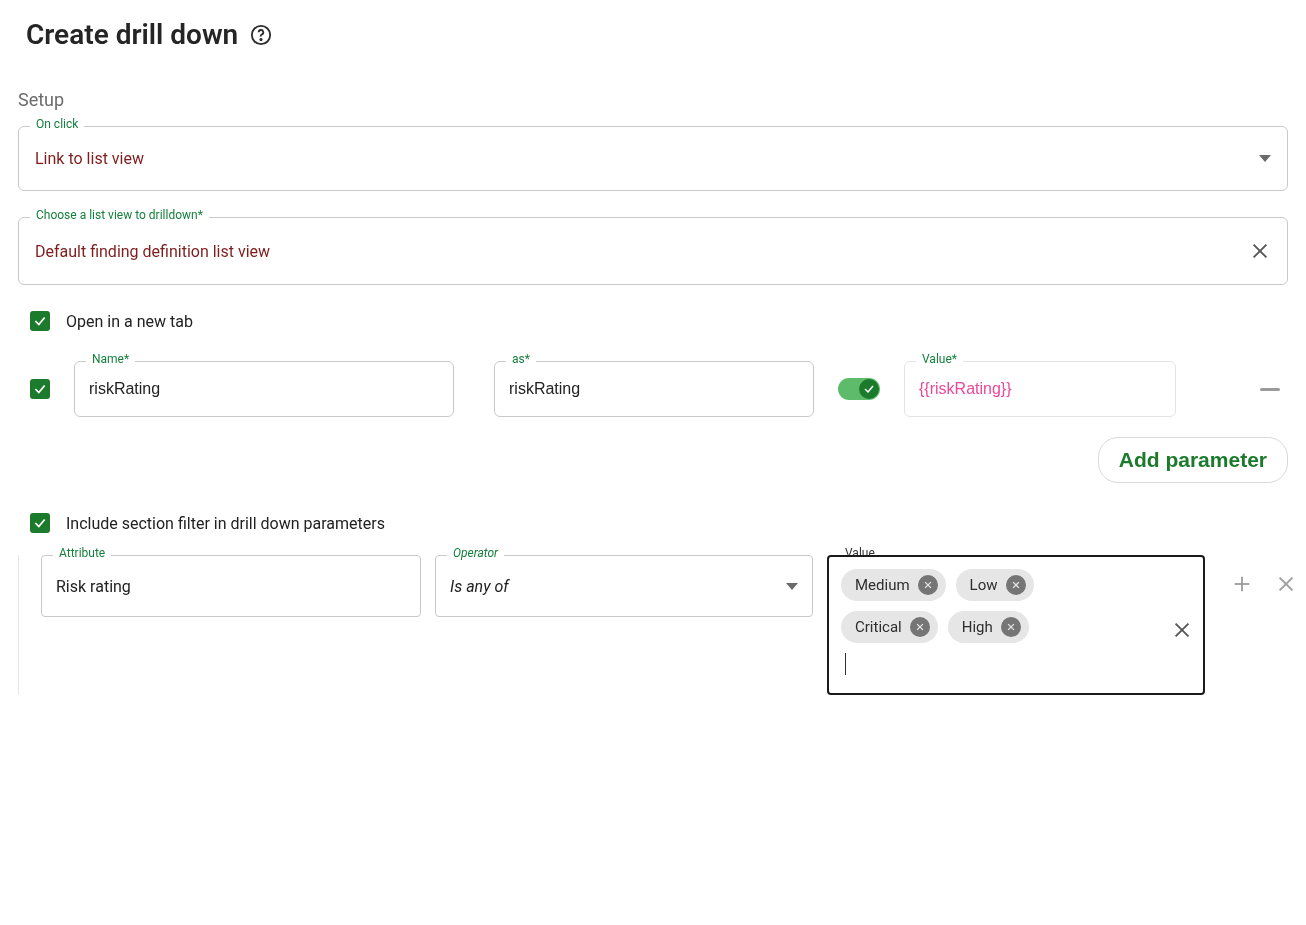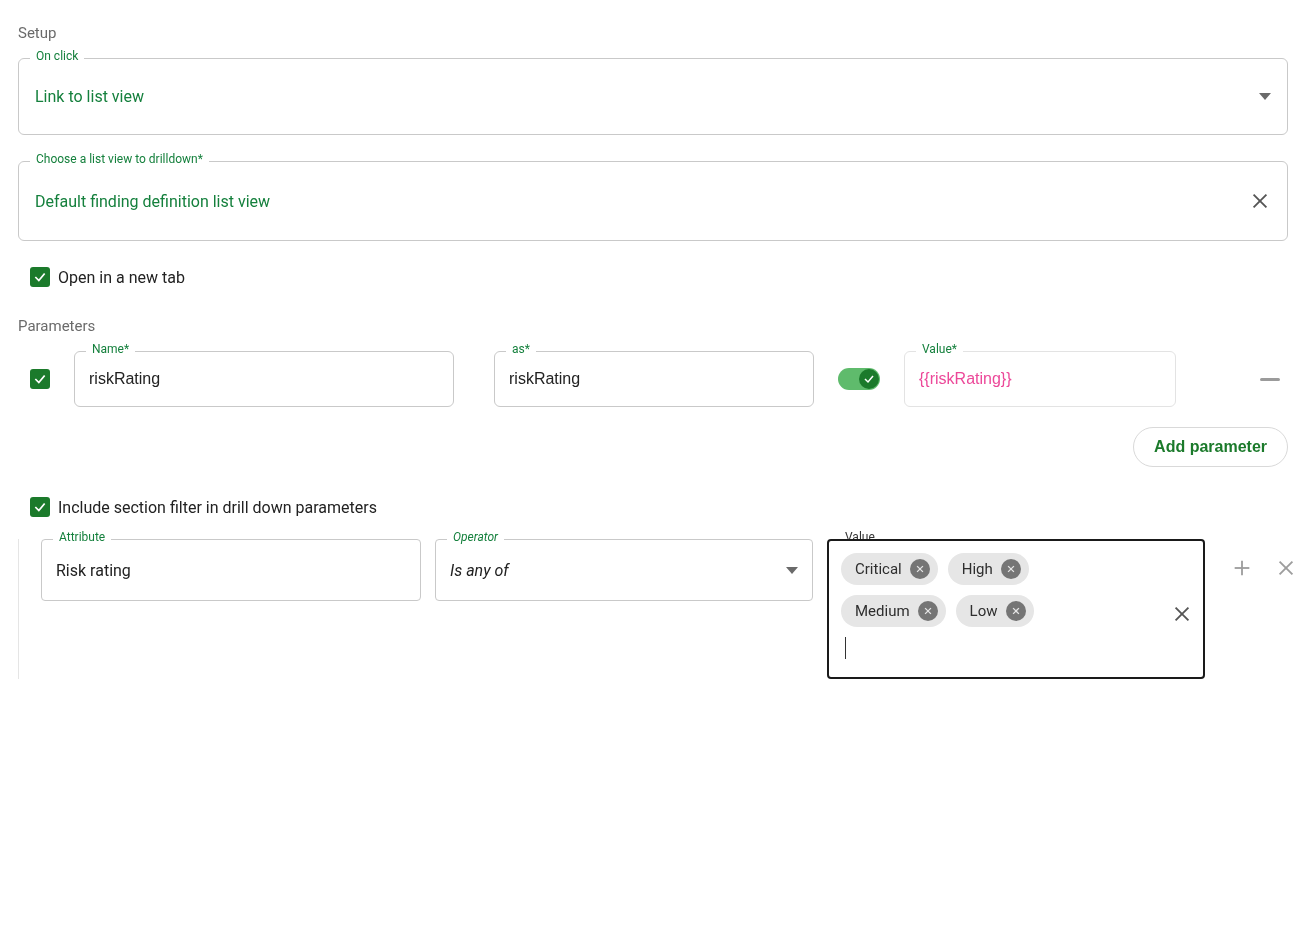--- a/index.html
+++ b/index.html
@@ -25,21 +25,21 @@
     font-size: 28px;
     font-weight: 600;
     color: #252525;
   }
   .help-icon {
     width: 22px;
     height: 22px;
     color: #2d2d2d;
   }
   .section-label {
-    font-size: 15px;
+    font-size: 18px;
     color: #6b6b6b;
     margin-bottom: 16px;
     margin-top: 6px;
   }
   .field-wrap {
     position: relative;
     margin-bottom: 26px;
   }
   .float-label {
     position: absolute;
@@ -47,44 +47,44 @@
     left: 12px;
     background: #fff;
     padding: 0 6px;
     font-size: 12px;
     color: #15803d;
   }
   .select-box, .text-box {
     width: 100%;
     border: 1px solid #c9c9c9;
     border-radius: 6px;
-    padding: 28px 16px;
+    padding: 22px 16px;
     font-size: 16px;
-    color: #15803d;
+    color: #7f1d1d;
     display: flex;
     align-items: center;
     justify-content: space-between;
     cursor: pointer;
     background: #fff;
   }
   .caret-down {
     width: 0; height: 0;
     border-left: 6px solid transparent;
     border-right: 6px solid transparent;
     border-top: 7px solid #6a6a6a;
   }
   .close-x {
     width: 22px; height: 22px;
     color: #555;
     cursor: pointer;
   }
   .check-row {
     display: flex;
     align-items: center;
-    gap: 8px;
+    gap: 16px;
     margin: 10px 0 30px 12px;
   }
   .checkbox {
     width: 20px; height: 20px;
     background: #1b7a2b;
     border-radius: 3px;
     display: flex;
     align-items: center;
     justify-content: center;
     cursor: pointer;
@@ -146,21 +146,21 @@
   }
   .add-param-row {
     display: flex;
     justify-content: flex-end;
     margin-bottom: 30px;
   }
   .add-param-btn {
     border: 1px solid #d9d9d9;
     background: #fff;
     color: #1b7a2b;
-    font-size: 16px;
+    font-size: 21px;
     font-weight: 600;
     padding: 10px 20px;
     border-radius: 20px;
     cursor: pointer;
   }
   
   .filter-body {
     display: flex;
     border-left: 1px solid #e5e5e5;
     padding-left: 16px;
@@ -265,20 +265,30 @@
     padding: 10px 22px;
     border-radius: 20px;
     cursor: pointer;
   }
 </style>
 </head>
 <body>
 
 <div class="page">
 
+  <div class="title-row">
+    <span class="title">Create drill down</span>
+    <span class="help-icon">
+      <svg viewBox="0 0 24 24" fill="none" stroke="currentColor" stroke-width="2">
+        <circle cx="12" cy="12" r="10"></circle>
+        <path d="M9.5 9a2.5 2.5 0 1 1 3.5 2.3c-.9.4-1.5 1-1.5 2.2"></path>
+        <circle cx="12" cy="17" r="0.8" fill="currentColor"></circle>
+      </svg>
+    </span>
+  </div>
 
   <div class="section-label">Setup</div>
 
   <div class="field-wrap">
     <span class="float-label">On click</span>
     <div class="select-box">
       <span>Link to list view</span>
       <span class="caret-down"></span>
     </div>
   </div>
@@ -298,21 +308,20 @@
 
   <div class="check-row">
     <div class="checkbox">
       <svg viewBox="0 0 24 24" fill="none" stroke="currentColor" stroke-width="3">
           <polyline points="4 12 10 18 20 6"></polyline>
         </svg>
     </div>
     <span class="check-label">Open in a new tab</span>
   </div>
 
-  <div class="section-label">Parameters</div>
 
   <div class="params-row">
     <div class="param-check-col">
       <div class="checkbox">
         <svg viewBox="0 0 24 24" fill="none" stroke="currentColor" stroke-width="3">
             <polyline points="4 12 10 18 20 6"></polyline>
           </svg>
       </div>
     </div>
     <div class="param-field-col name-col">
@@ -364,60 +373,60 @@
     <div class="filter-col op-col">
       <span class="float-label">Operator</span>
       <div class="select-mini">
         <span>Is any of</span>
         <span class="caret-down"></span>
       </div>
     </div>
     <div class="filter-col val-col">
       <span class="float-label" style="color:#333;">Value</span>
       <div class="chips-box">
+        <div class="chips-row">
+          <div class="chip">
+            <span>Medium</span>
+            <span class="x">
+              <svg viewBox="0 0 24 24" fill="none" stroke="currentColor" stroke-width="3">
+                  <line x1="5" y1="5" x2="19" y2="19"></line>
+                  <line x1="19" y1="5" x2="5" y2="19"></line>
+                </svg>
+            </span>
+          </div>
+          <div class="chip">
+            <span>Low</span>
+            <span class="x">
+              <svg viewBox="0 0 24 24" fill="none" stroke="currentColor" stroke-width="3">
+                  <line x1="5" y1="5" x2="19" y2="19"></line>
+                  <line x1="19" y1="5" x2="5" y2="19"></line>
+                </svg>
+            </span>
+          </div>
+        </div>
         <div class="chips-row">
           <div class="chip">
             <span>Critical</span>
             <span class="x">
               <svg viewBox="0 0 24 24" fill="none" stroke="currentColor" stroke-width="3">
                   <line x1="5" y1="5" x2="19" y2="19"></line>
                   <line x1="19" y1="5" x2="5" y2="19"></line>
                 </svg>
             </span>
           </div>
           <div class="chip">
             <span>High</span>
             <span class="x">
               <svg viewBox="0 0 24 24" fill="none" stroke="currentColor" stroke-width="3">
                   <line x1="5" y1="5" x2="19" y2="19"></line>
                   <line x1="19" y1="5" x2="5" y2="19"></line>
                 </svg>
             </span>
           </div>
         </div>
-        <div class="chips-row">
-          <div class="chip">
-            <span>Medium</span>
-            <span class="x">
-              <svg viewBox="0 0 24 24" fill="none" stroke="currentColor" stroke-width="3">
-                  <line x1="5" y1="5" x2="19" y2="19"></line>
-                  <line x1="19" y1="5" x2="5" y2="19"></line>
-                </svg>
-            </span>
-          </div>
-          <div class="chip">
-            <span>Low</span>
-            <span class="x">
-              <svg viewBox="0 0 24 24" fill="none" stroke="currentColor" stroke-width="3">
-                  <line x1="5" y1="5" x2="19" y2="19"></line>
-                  <line x1="19" y1="5" x2="5" y2="19"></line>
-                </svg>
-            </span>
-          </div>
-        </div>
         <div class="cursor-line"></div>
         <span class="chips-clear">
           <svg viewBox="0 0 24 24" fill="none" stroke="currentColor" stroke-width="2">
               <line x1="5" y1="5" x2="19" y2="19"></line>
               <line x1="19" y1="5" x2="5" y2="19"></line>
             </svg>
         </span>
       </div>
     </div>
     <div class="icons-col">

